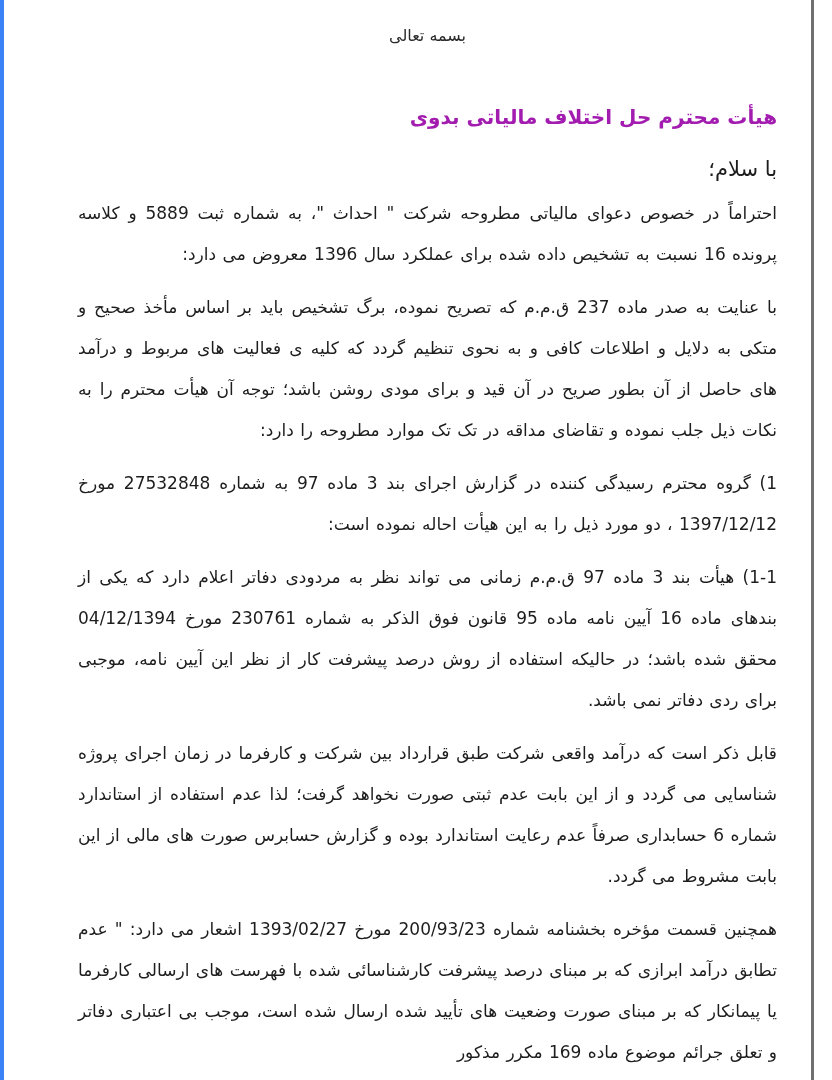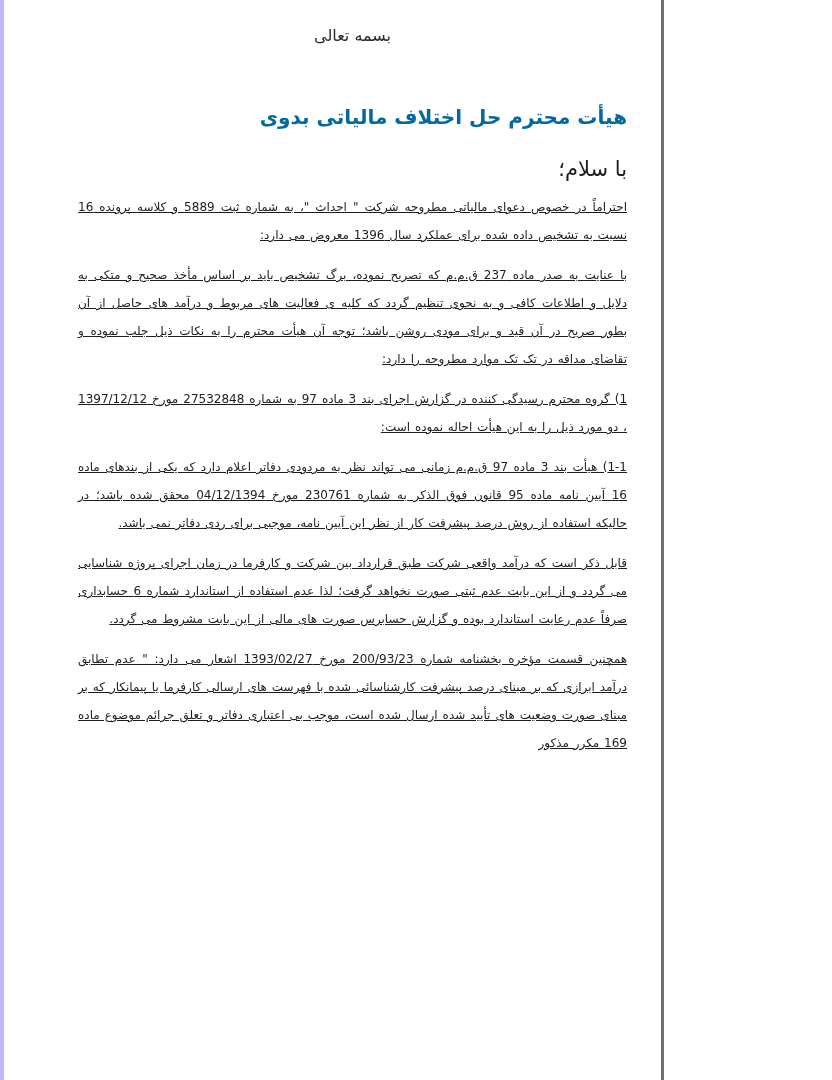--- a/index.html
+++ b/index.html
@@ -2,57 +2,56 @@
 <html lang="fa"><head>
 <meta charset="utf-8">
 <style>
   html, body {
     margin: 0;
     padding: 0;
     background: #ffffff;
   }
   .page {
     position: relative;
-    width: 664px;
+    width: 814px;
     height: 1080px;
     box-sizing: border-box;
     background: #ffffff;
-    border-left: 4px solid #c4b5fd;
+    border-left: 4px solid #3b82f6;
     border-right: 3px solid #6f6f6f;
     padding: 26px 34px 0 74px;
     direction: rtl;
     font-family: "DejaVu Sans", sans-serif;
     color: #1d1d1d;
     overflow: hidden;
   }
   .basmala {
     text-align: center;
     font-size: 16px;
     color: #2a2a2a;
   }
   .title {
     margin: 60px 0 0 0;
     font-size: 20px;
     font-weight: 700;
-    color: #0369a1;
+    color: #a21caf;
     text-align: right;
   }
   .salutation {
     margin-top: 28px;
     font-size: 21px;
     text-align: right;
   }
   p.body {
     margin: 12px 0 0 0;
-    font-size: 12px;
-    line-height: 28px;
+    font-size: 17px;
+    line-height: 41px;
     text-align: justify;
     text-align-last: right;
     word-spacing: 1px;
-    text-decoration: underline;
   }
 </style>
 </head>
 <body>
 
 <div class="page">
 
   <div class="basmala">بسمه تعالی</div>
 
   <h1 class="title">هیأت محترم حل اختلاف مالیاتی بدوی</h1>

